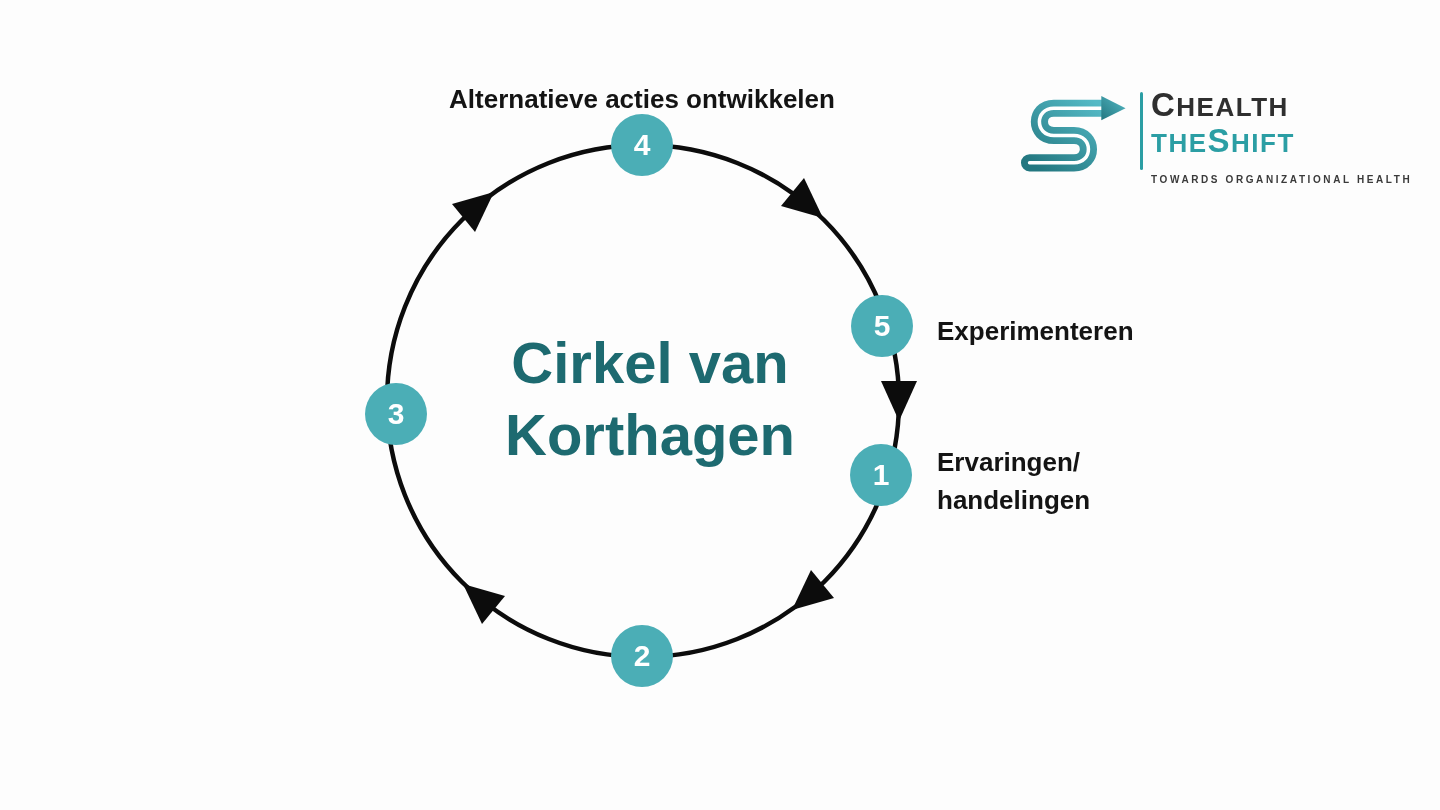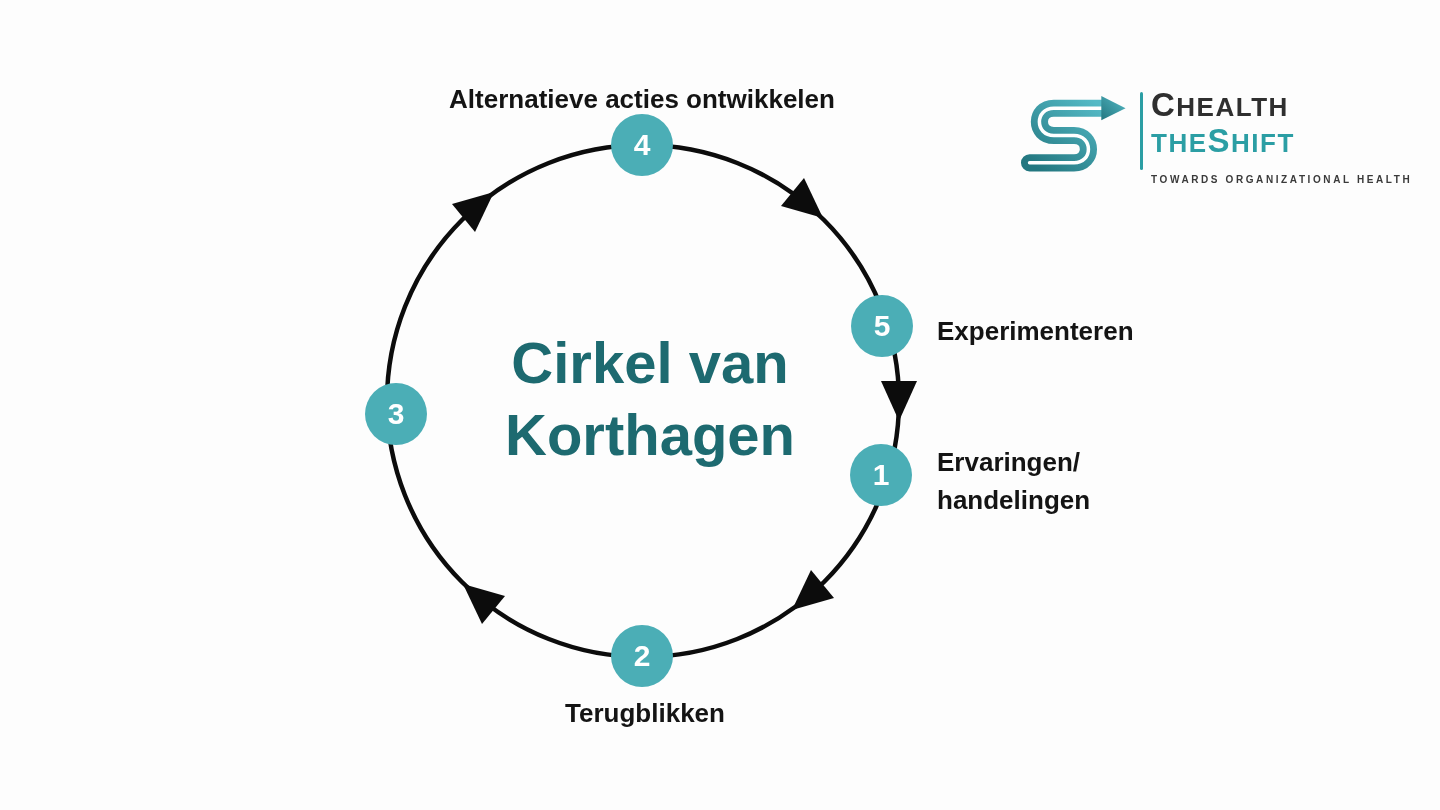--- a/index.html
+++ b/index.html
@@ -82,23 +82,20 @@
     <span>4</span>
   </div>
   <div class="node node-5">
     <span>5</span>
   </div>
 
   <div class="step-label label-1">
     <div>Ervaringen/</div>
     <div>handelingen</div>
   </div>
-  <div class="step-label label-2">
-    <div>Terugblikken</div>
-  </div>
   <div class="step-label label-4">
     <div>Alternatieve acties ontwikkelen</div>
   </div>
   <div class="step-label label-5">
     <div>Experimenteren</div>
   </div>
 
   <div class="center-title">
     <div>Cirkel van</div>
     <div>Korthagen</div>

